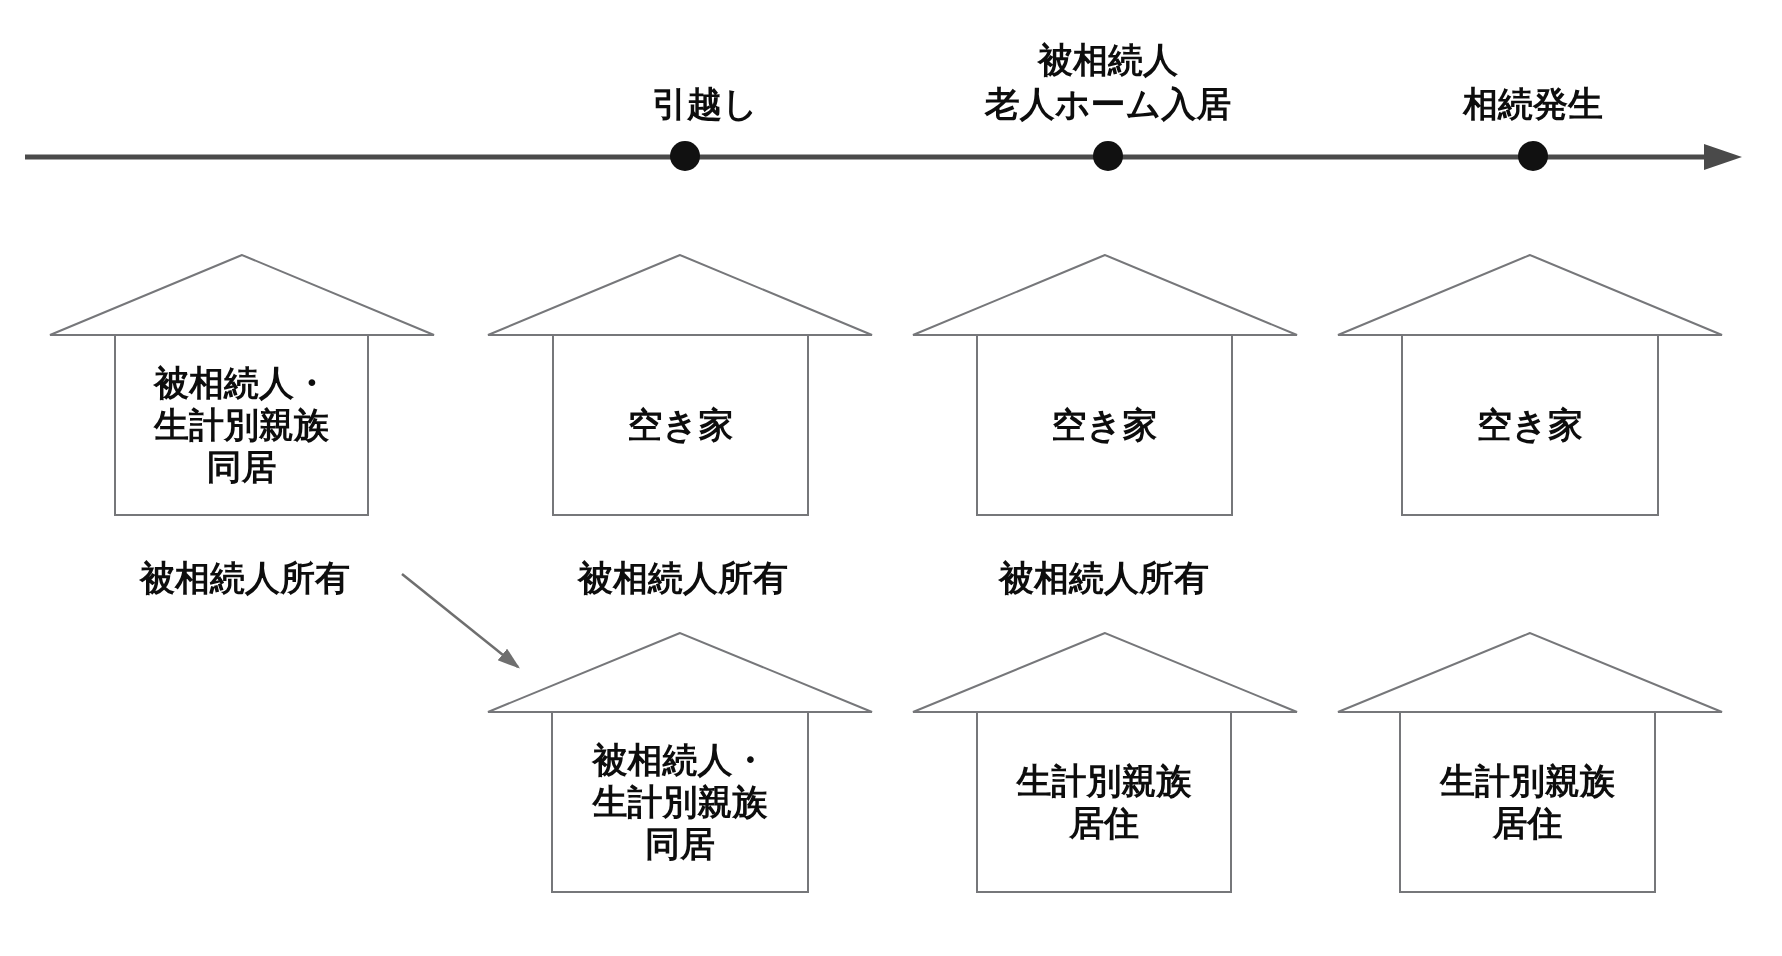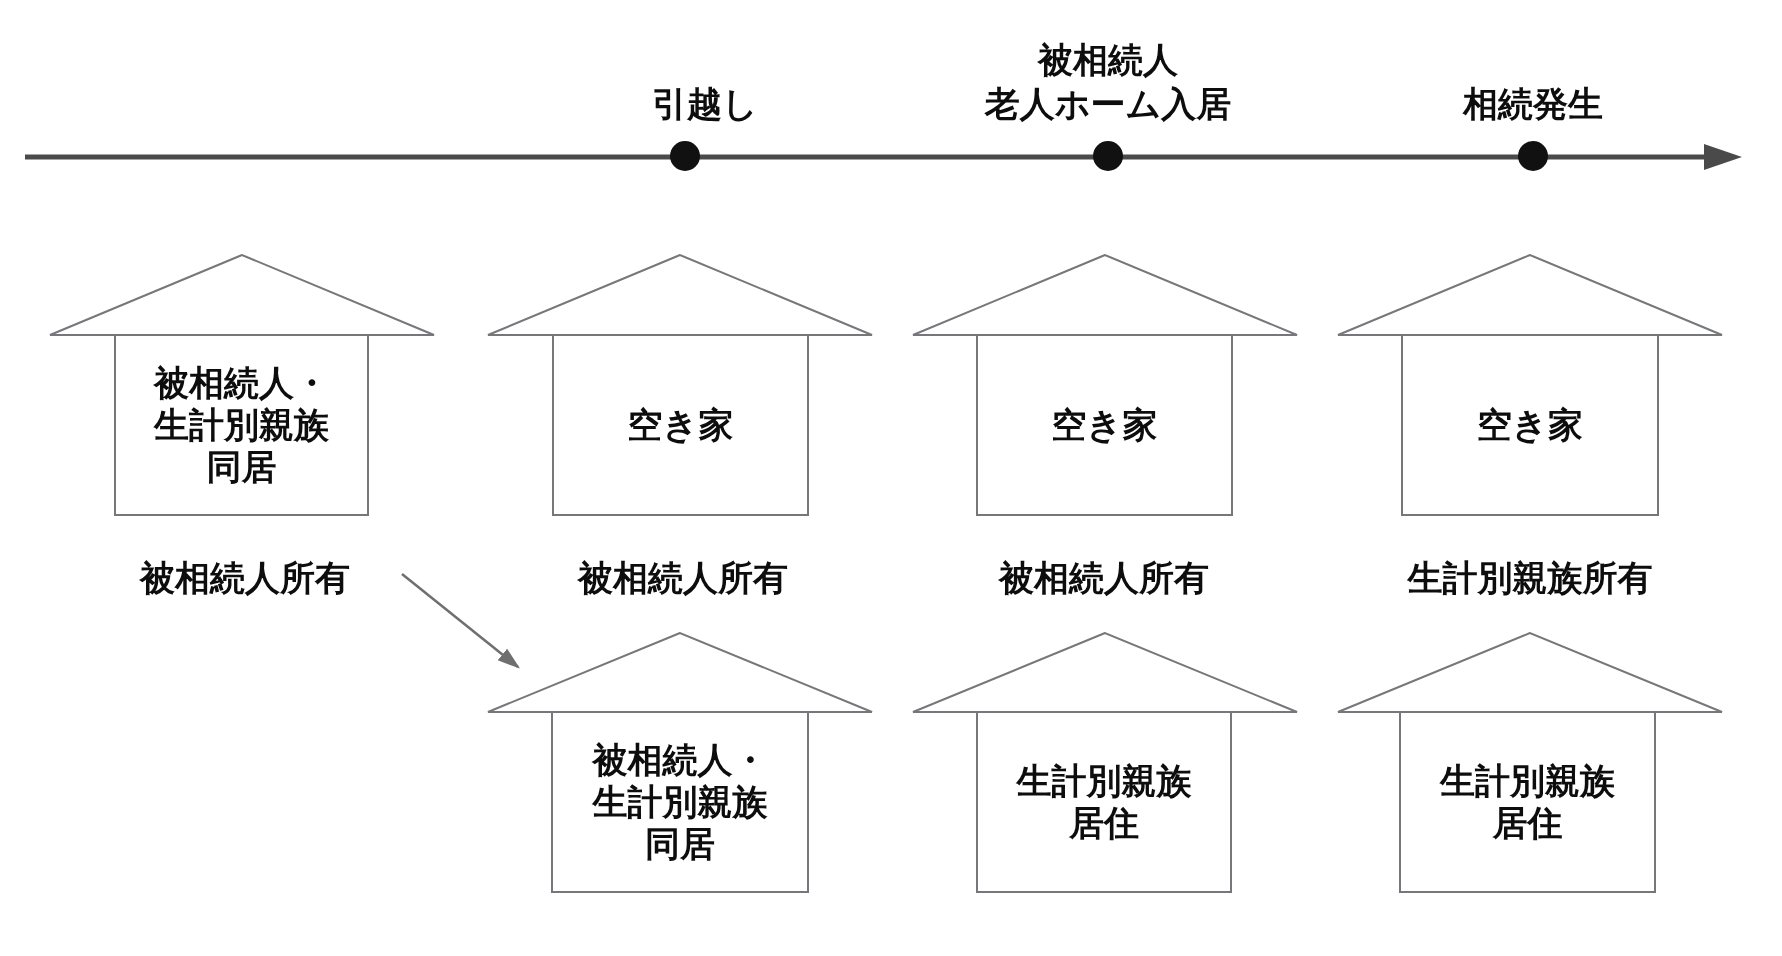--- a/index.html
+++ b/index.html
@@ -117,21 +117,20 @@
   <div class="label house-label hl-t1">被相続人・
 生計別親族
 同居</div>
   <div class="label house-label hl-t2">空き家</div>
   <div class="label house-label hl-t3">空き家</div>
   <div class="label house-label hl-t4">空き家</div>
 
   <div class="label owner-label" style="left:245px">被相続人所有</div>
   <div class="label owner-label" style="left:683px">被相続人所有</div>
   <div class="label owner-label" style="left:1104px">被相続人所有</div>
-  <div class="label owner-label" style="left:1530px">生計別親族所有</div>
 
   <div class="label house-label hl-b2">被相続人・
 生計別親族
 同居</div>
   <div class="label house-label hl-b3">生計別親族
 居住</div>
   <div class="label house-label hl-b4">生計別親族
 居住</div>
 
 </div>

